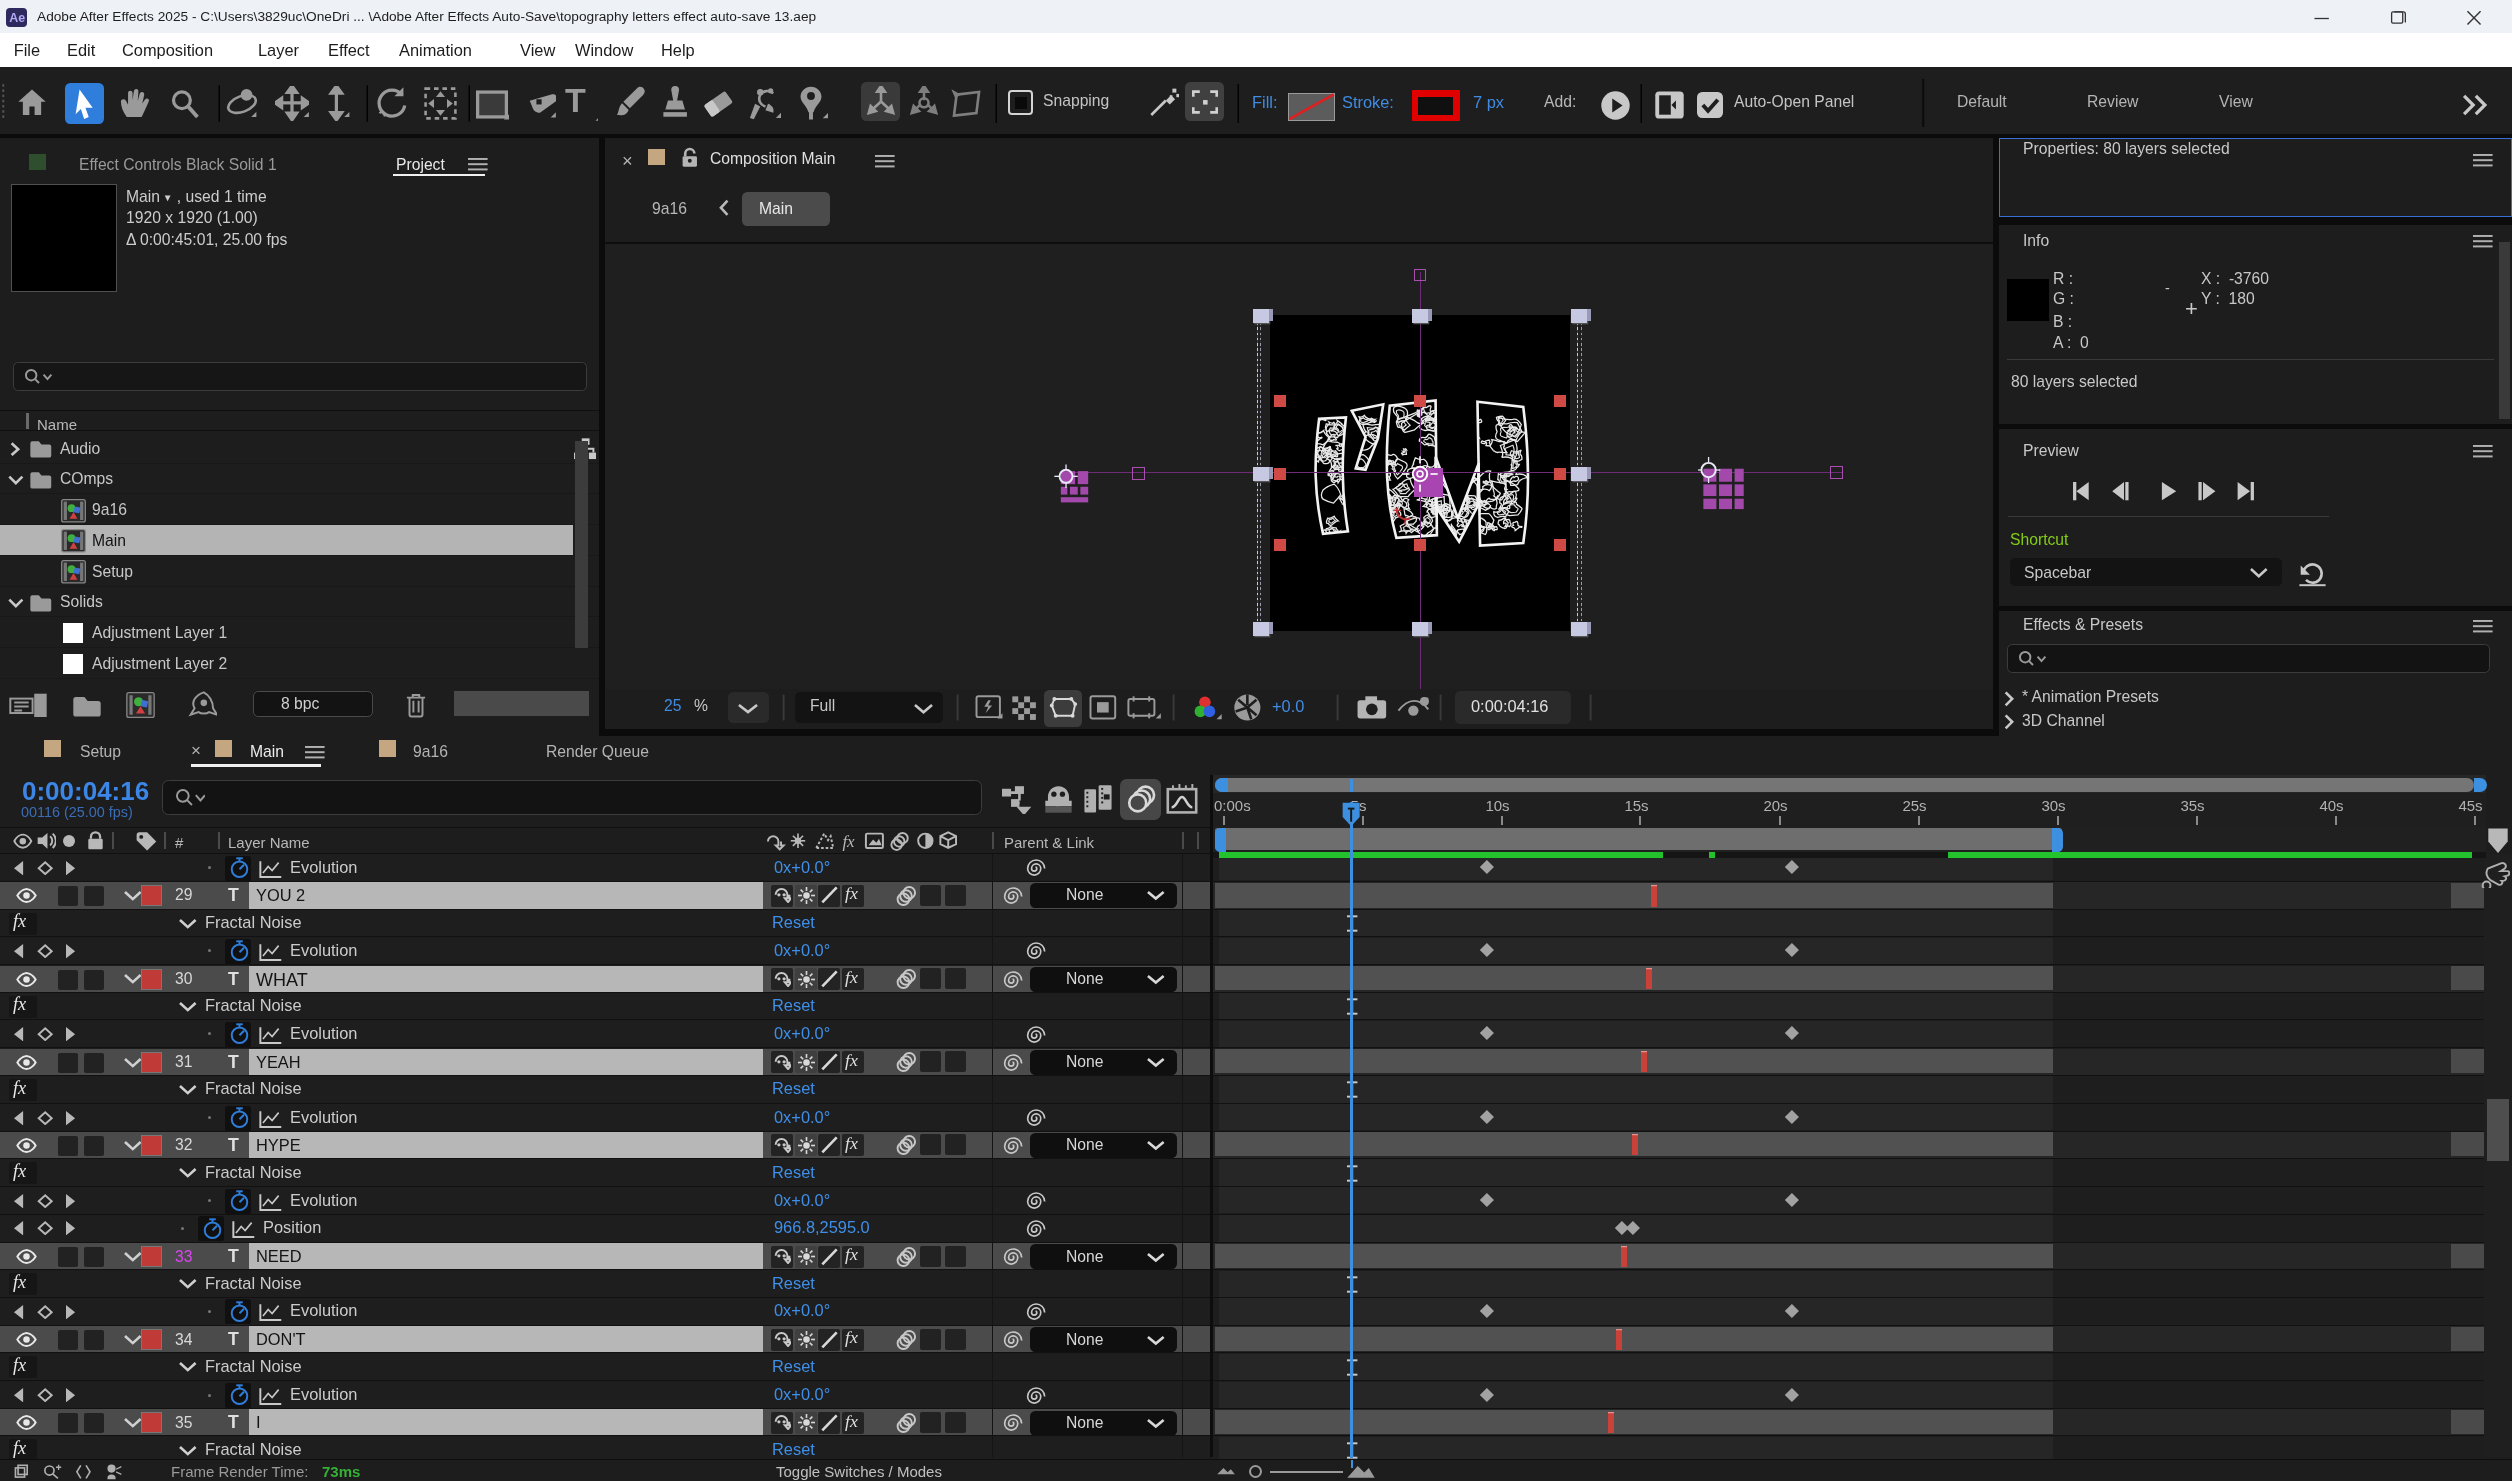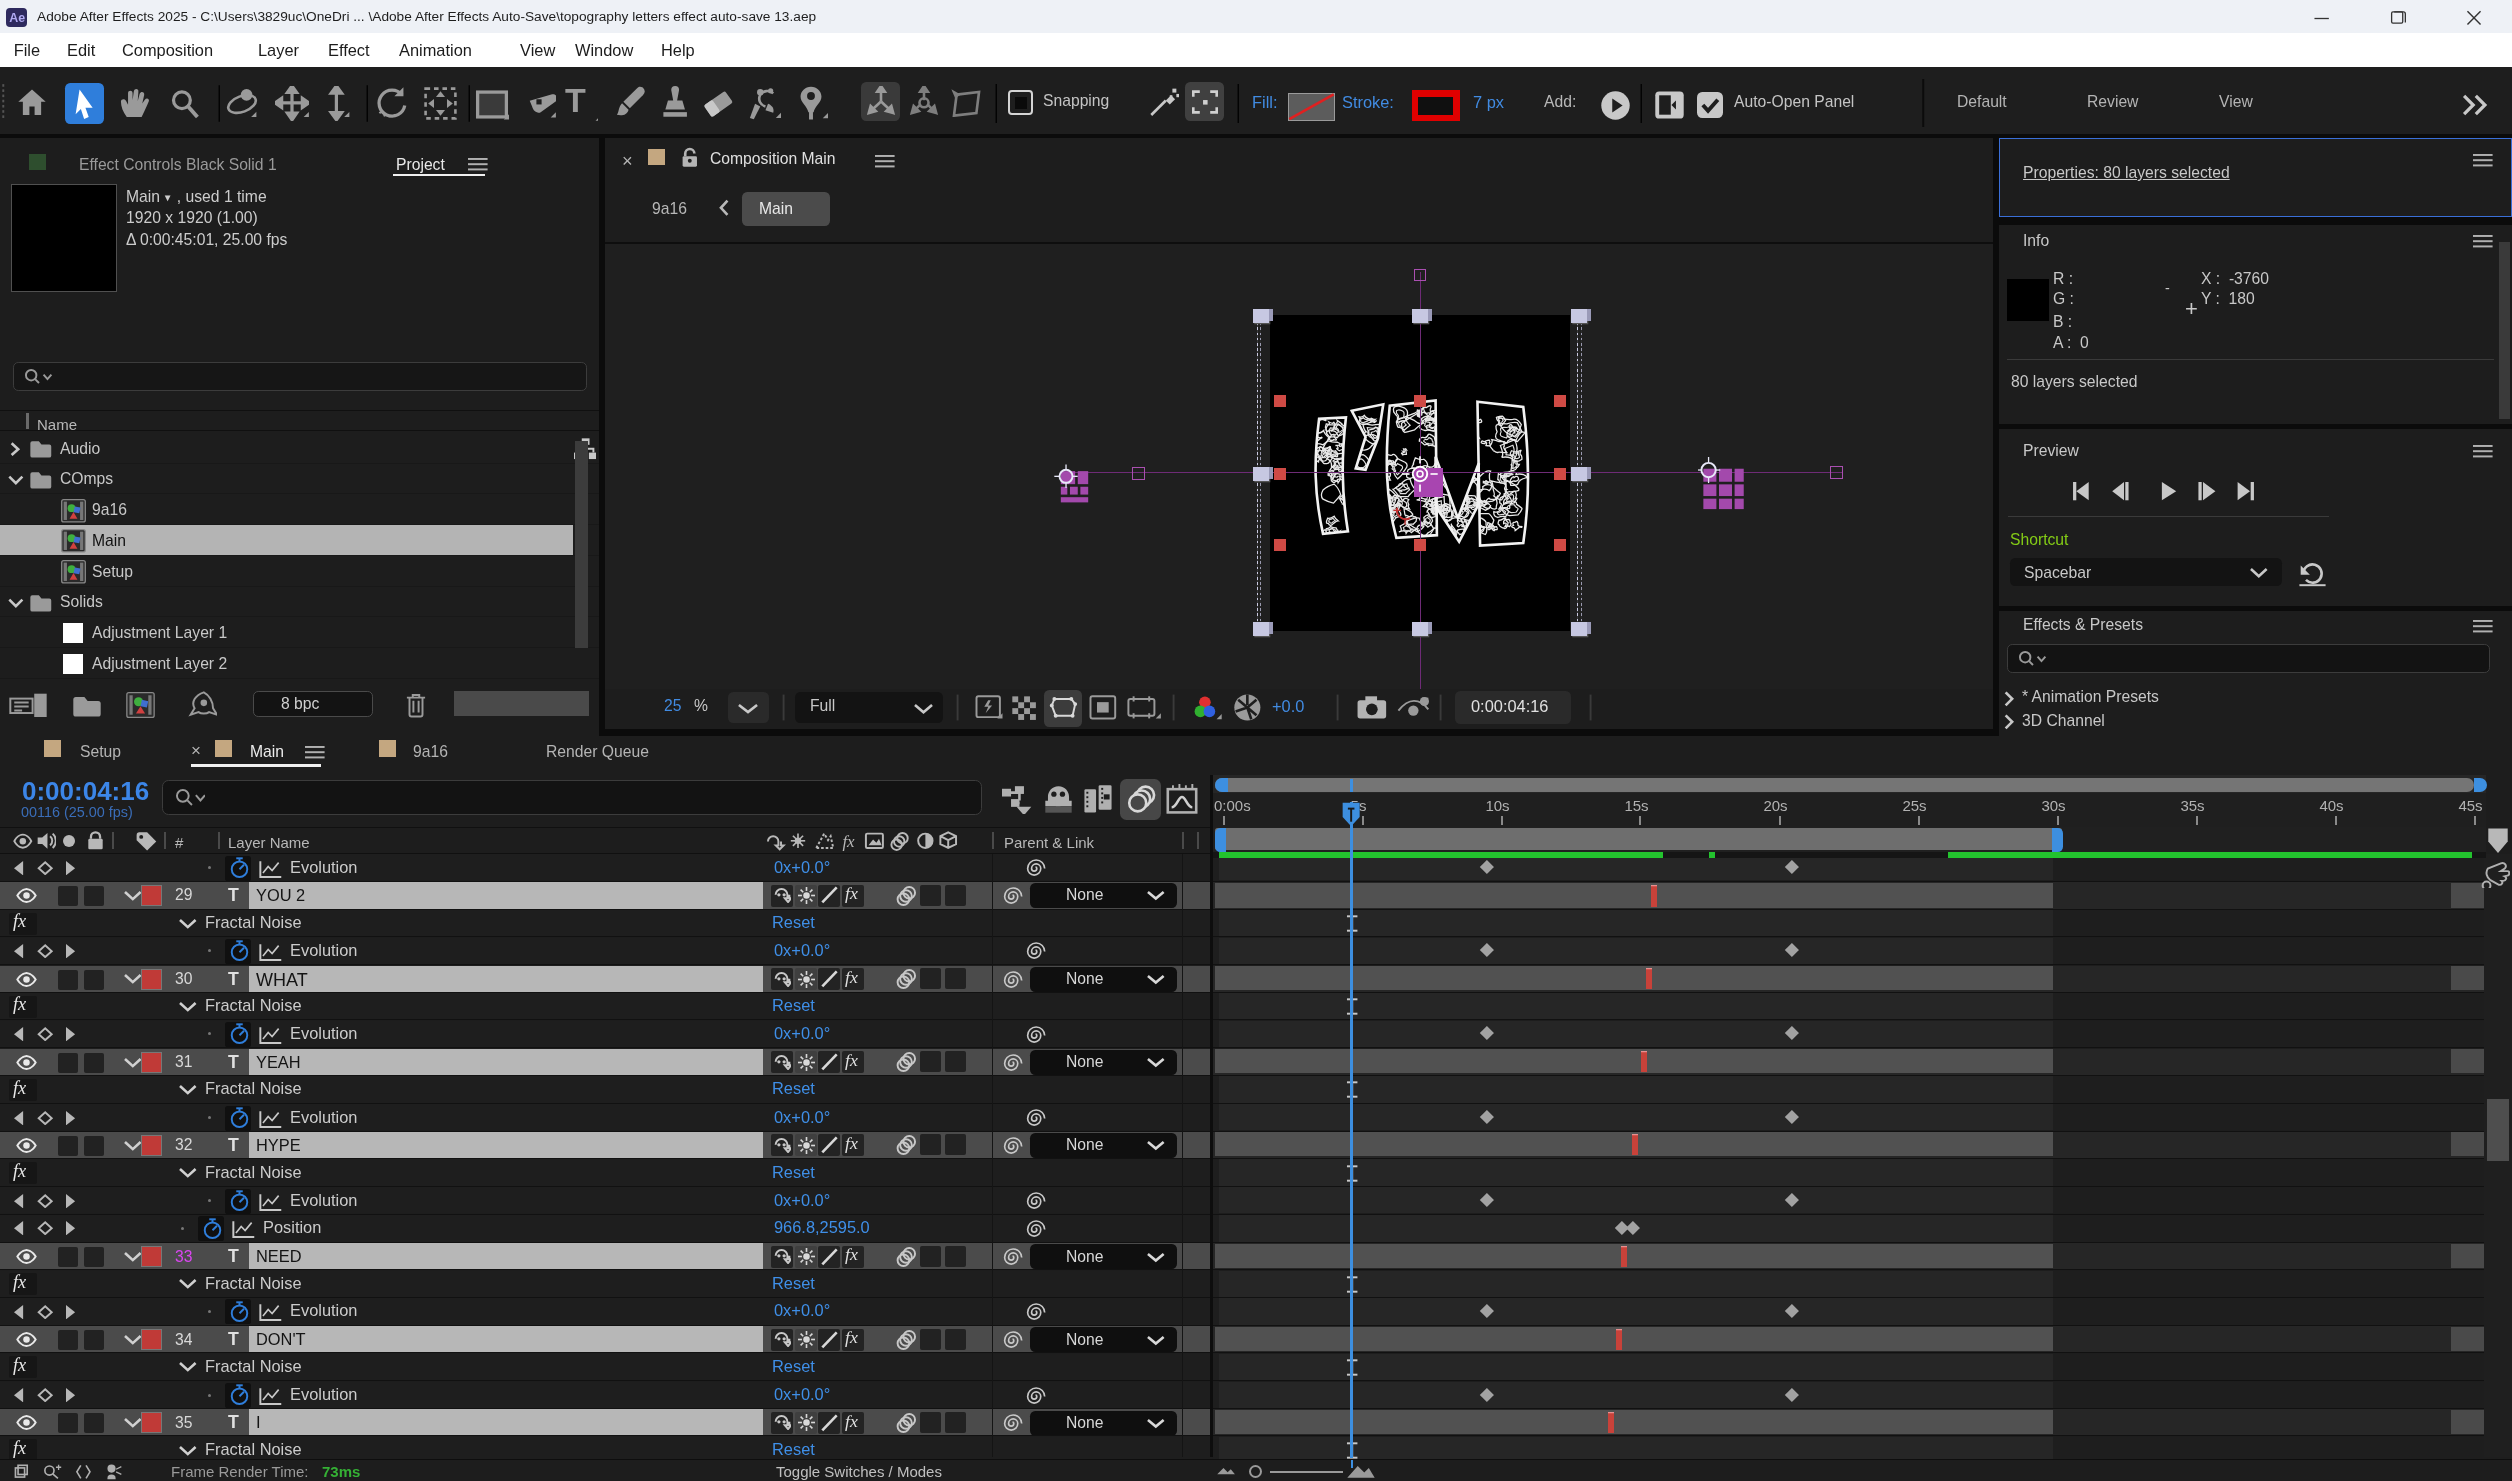--- a/index.html
+++ b/index.html
@@ -975,21 +975,21 @@
   </svg>
 <svg class="abs" style="left:1438px;top:692px;" width="5.2" height="31" viewBox="0 0 8 48">
     <line x1="4" y1="4" x2="4" y2="44" stroke="#3a3a3a" stroke-width="3"></line>
   </svg>
 <div class="abs" style="left:1455px;top:691px;width:116px;height:33px;background:#2a2a2a;border-radius:5.2px;"></div>
 <div class="txt" style="left:1471px;top:697px;font-size:16.4px;color:#e0e0e0;font-weight:normal;">0:00:04:16</div>
 <svg class="abs" style="left:1588px;top:692px;" width="5.2" height="31" viewBox="0 0 8 48">
     <line x1="4" y1="4" x2="4" y2="44" stroke="#3a3a3a" stroke-width="3"></line>
   </svg>
 <div class="abs" style="left:1999px;top:138px;width:513px;height:79px;background:#1d1d1d;border:1.3px solid #3a6fd8;"></div>
-<div class="txt" style="left:2023px;top:164px;font-size:15.7px;color:#c8c8c8;font-weight:normal;text-decoration:underline;">Properties: 80 layers selected</div>
+<div class="txt" style="left:2023px;top:140px;font-size:15.7px;color:#c8c8c8;font-weight:normal;">Properties: 80 layers selected</div>
 <svg class="abs" style="left:2473px;top:153px;" width="19.6" height="14.4" viewBox="0 0 30 22">
     <g stroke="#b0b0b0" stroke-width="3">
       <line x1="0" y1="3" x2="30" y2="3"></line>
       <line x1="0" y1="11" x2="30" y2="11"></line>
       <line x1="0" y1="19" x2="30" y2="19"></line>
     </g>
   </svg>
 <div class="abs" style="left:1999px;top:217px;width:513px;height:8.5px;background:#0b0b0b;"></div>
 <div class="abs" style="left:1999px;top:225px;width:513px;height:199px;background:#1d1d1d;"></div>
 <div class="txt" style="left:2023px;top:232px;font-size:15.7px;color:#c8c8c8;font-weight:normal;">Info</div>

